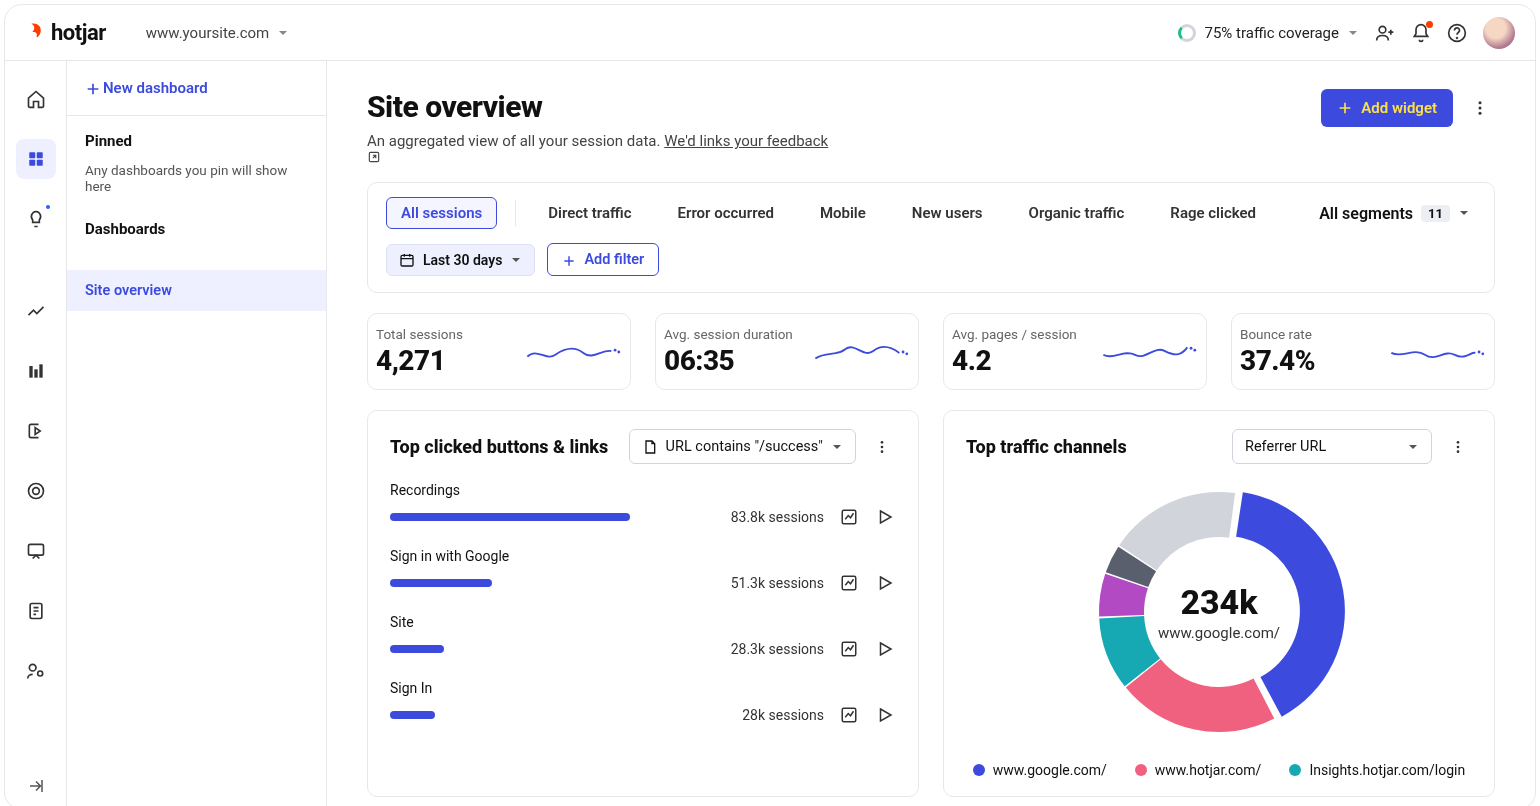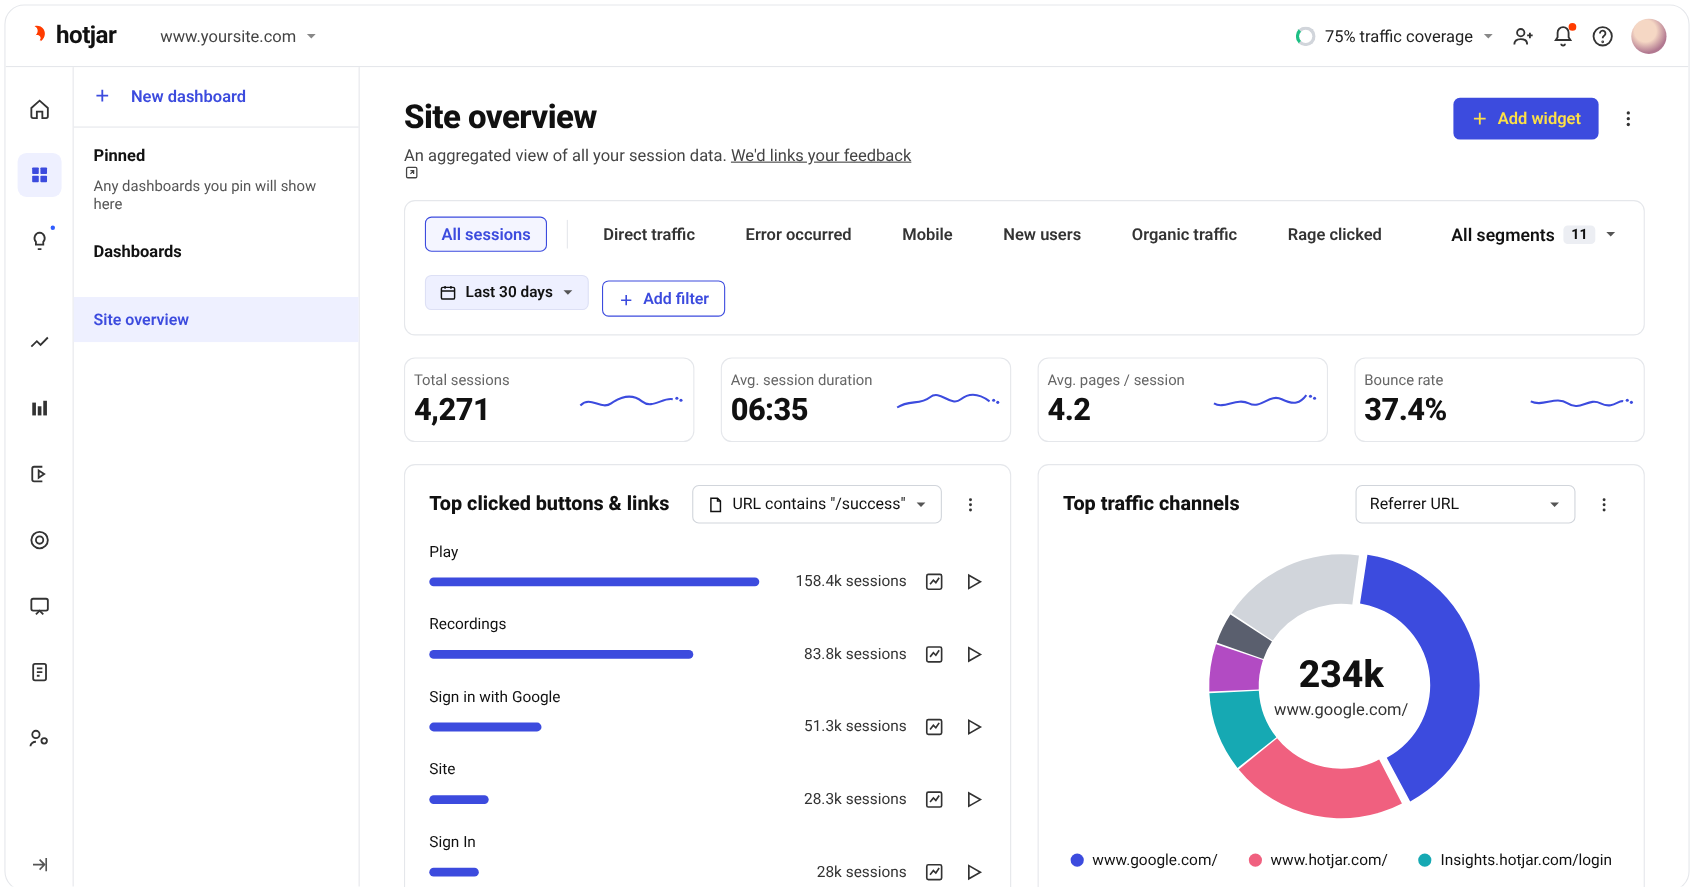--- a/index.html
+++ b/index.html
@@ -20,21 +20,21 @@
 
 .body { display: flex; flex: 1; min-height: 0; }
 .iconrail { width: 62px; border-right: 1px solid #e5e7eb; display: flex; flex-direction: column; align-items: center; padding-top: 18px; gap: 20px; }
 .iconrail .rail-btn { width: 40px; height: 40px; display: flex; align-items: center; justify-content: center; border-radius: 8px; cursor: pointer; color: #333; position: relative; }
 .iconrail .rail-btn.active { background: #eef0ff; color: #3c4bde; }
 .iconrail .rail-btn .dot { position: absolute; top: 4px; right: 4px; width: 8px; height: 8px; background: #2f5cff; border: 2px solid #fff; border-radius: 50%; }
 .rail-spacer { flex: 1; }
 .collapse-btn { margin-bottom: 14px; cursor: pointer; color: #555; }
 
 .sidepanel { width: 260px; border-right: 1px solid #e5e7eb; display: flex; flex-direction: column; }
-.new-dash { display: flex; align-items: flex-start; gap: 18px; padding: 18px 18px; color: #3c4bde; font-weight: 600; font-size: 15px; cursor: pointer; border-bottom: 1px solid #e5e7eb; }
+.new-dash { display: flex; align-items: flex-end; gap: 2px; padding: 18px 18px; color: #3c4bde; font-weight: 600; font-size: 15px; cursor: pointer; border-bottom: 1px solid #e5e7eb; }
 .sp-section { padding: 16px 18px 10px; }
 .sp-heading { font-weight: 700; font-size: 15px; margin-bottom: 12px; }
 .sp-note { font-size: 13.5px; color: #555; }
 .sp-item { padding: 12px 18px; font-size: 14.5px; cursor: pointer; }
 .sp-item.active { background: #eef0ff; color: #3c4bde; font-weight: 600; }
 
 .main { flex: 1; overflow: auto; padding: 28px 40px; }
 .page-head { display: flex; align-items: flex-start; justify-content: space-between; margin-bottom: 18px; }
 .page-title { font-size: 30px; font-weight: 800; letter-spacing: -0.5px; margin-bottom: 8px; }
 .page-sub { font-size: 15px; color: #444; }
@@ -46,21 +46,21 @@
 
 .filters-card { border: 1px solid #e5e7eb; border-radius: 10px; padding: 14px 18px 16px; margin-bottom: 20px; }
 .seg-row { display: flex; align-items: center; gap: 18px; flex-wrap: wrap; margin-bottom: 14px; }
 .seg-pill { padding: 6px 14px; border-radius: 6px; font-size: 15px; cursor: pointer; font-weight: 600; color: #333; }
 .seg-pill.active { border: 1.5px solid #3c4bde; color: #3c4bde; background: #f4f5ff; }
 .seg-divider { width: 1px; height: 26px; background: #e5e7eb; }
 .seg-all { display: flex; align-items: center; gap: 8px; font-weight: 600; cursor: pointer; margin-left: auto; padding-right: 6px; }
 .seg-count { background: #eceef3; border-radius: 4px; padding: 1px 7px; font-size: 13px; font-weight: 700; }
 .filter-row { display: flex; align-items: center; gap: 12px; }
 .date-pill { display: flex; align-items: center; gap: 8px; background: #eef0ff; border: 1px solid #dde0f5; border-radius: 6px; padding: 7px 12px; font-size: 14px; font-weight: 600; cursor: pointer; }
-.add-filter { display: flex; align-items: flex-end; gap: 8px; border: 1.5px solid #3c4bde; color: #3c4bde; border-radius: 6px; padding: 7px 14px; font-size: 14.5px; font-weight: 600; cursor: pointer; margin-top: 12px; }
+.add-filter { display: flex; align-items: flex-end; gap: 8px; border: 1.5px solid #3c4bde; color: #3c4bde; border-radius: 6px; padding: 7px 14px; font-size: 14.5px; font-weight: 600; cursor: pointer; }
 
 .kpi-row { display: grid; grid-template-columns: repeat(4, 1fr); gap: 24px; margin-bottom: 20px; }
 .kpi { border: 1px solid #e5e7eb; border-radius: 10px; padding: 12px 8px; display: flex; align-items: center; justify-content: space-between; }
 .kpi-label { font-size: 13.5px; color: #666; margin-bottom: 2px; }
 .kpi-value { font-size: 28px; font-weight: 800; letter-spacing: -0.5px; }
 .spark { width: 96px; height: 28px; }
 
 .panels { display: grid; grid-template-columns: 1fr 1fr; gap: 24px; }
 .panel { border: 1px solid #e5e7eb; border-radius: 10px; padding: 18px 22px; }
 .panel-head { display: flex; align-items: center; margin-bottom: 18px; gap: 12px; }
@@ -370,42 +370,20 @@
             <div class="more-btn">
                 <svg width="16" height="16" viewBox="0 0 24 24" fill="currentColor">
                   <circle cx="12" cy="5" r="2"></circle>
                   <circle cx="12" cy="12" r="2"></circle>
                   <circle cx="12" cy="19" r="2"></circle>
                 </svg>
               </div>
           </div>
           <div id="click-rows">
               <div class="click-row">
-    <div class="click-label">Play</div>
-    <div class="click-bar-row">
-      <div class="bar-track">
-                    <div class="bar-fill" style="width:100%"></div>
-                  </div>
-      <div class="sessions-text">158.4k sessions</div>
-      <div class="row-icons">
-        <div class="ri">
-                      <svg width="18" height="18" viewBox="0 0 24 24" fill="none" stroke="currentColor" stroke-width="2">
-                        <rect x="3" y="3" width="18" height="18" rx="2"></rect>
-                        <path d="M7 15l4-5 3 3 4-6"></path>
-                      </svg>
-                    </div>
-        <div class="ri">
-                      <svg width="18" height="18" viewBox="0 0 24 24" fill="none" stroke="currentColor" stroke-width="2">
-                        <path d="M6 4l14 8-14 8V4z"></path>
-                      </svg>
-                    </div>
-      </div>
-    </div>
-              </div>
-              <div class="click-row">
     <div class="click-label">Recordings</div>
     <div class="click-bar-row">
       <div class="bar-track">
                     <div class="bar-fill" style="width:80%"></div>
                   </div>
       <div class="sessions-text">83.8k sessions</div>
       <div class="row-icons">
         <div class="ri">
                       <svg width="18" height="18" viewBox="0 0 24 24" fill="none" stroke="currentColor" stroke-width="2">
                         <rect x="3" y="3" width="18" height="18" rx="2"></rect>

